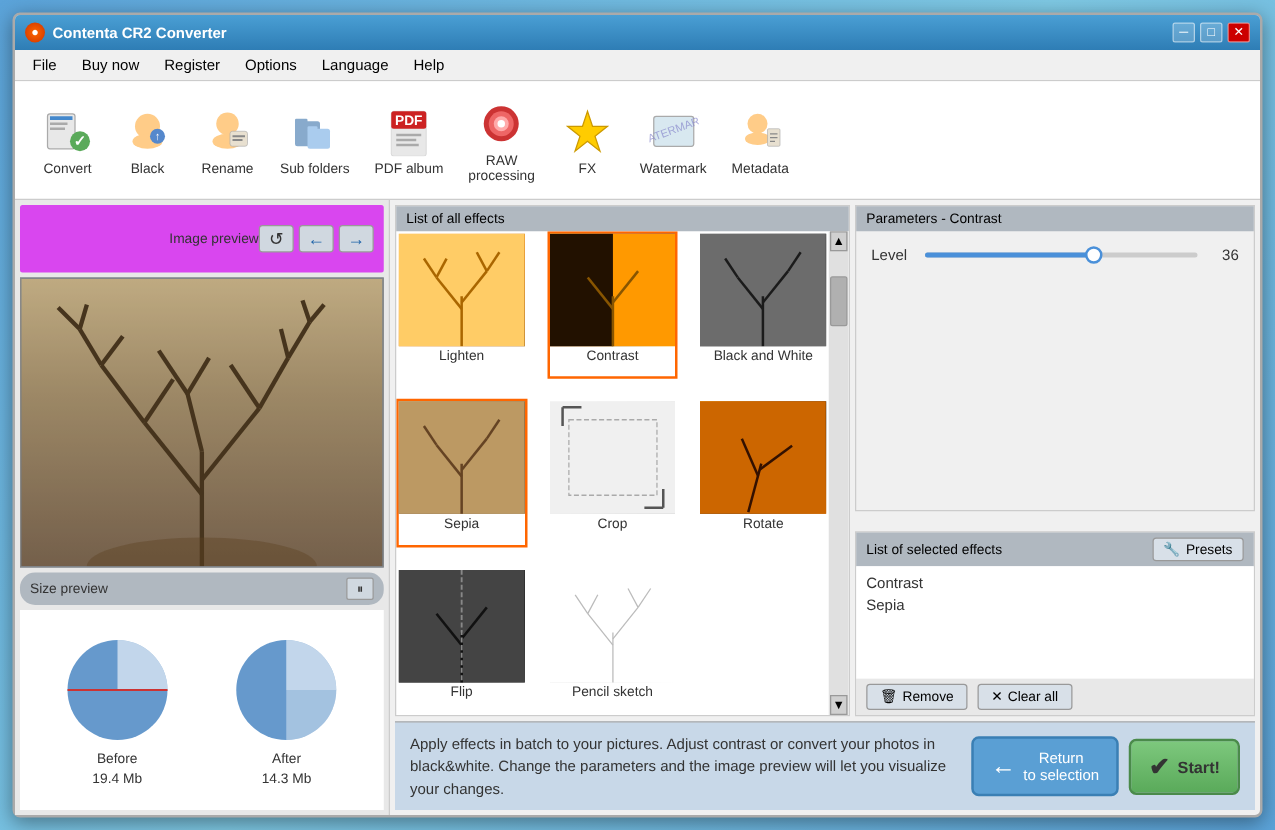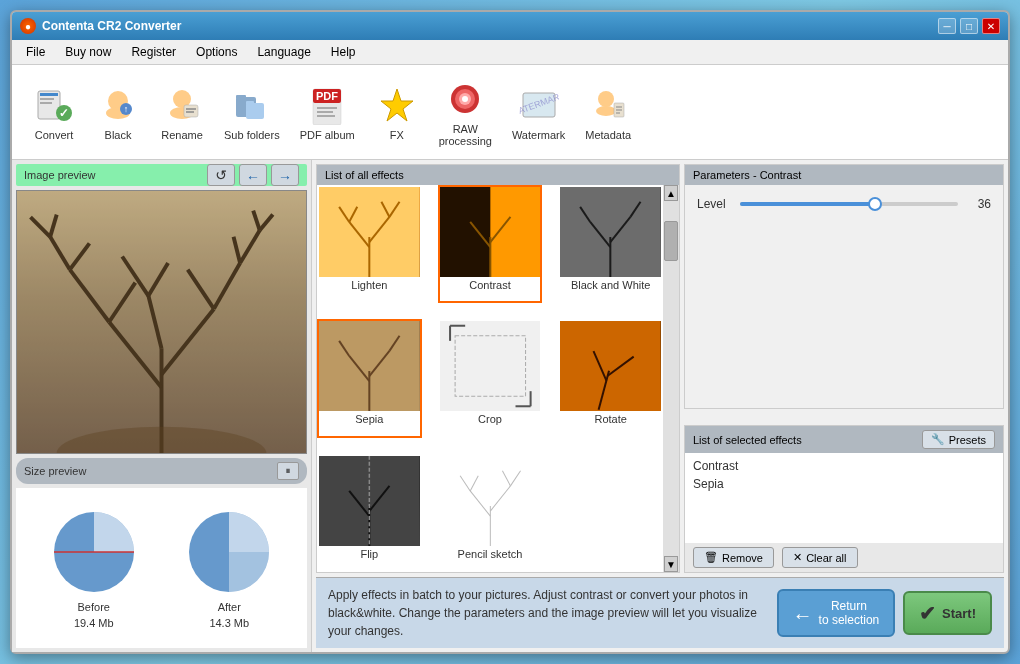--- a/index.html
+++ b/index.html
@@ -119,28 +119,28 @@
     .left-panel {
       width: 300px;
       background: #e8e8e8;
       border-right: 1px solid #ccc;
       display: flex;
       flex-direction: column;
       padding: 4px;
       gap: 4px;
     }
     .panel-header {
-      background: #86efac;
-      padding: 0 8px;
+      background: #d946ef;
+      padding: 16px 8px;
       font-size: 11px;
       color: #333;
       border-radius: 2px;
       display: flex;
       align-items: center;
-      justify-content: space-between;
+      justify-content: flex-end;
     }
     .preview-controls {
       display: flex;
       gap: 4px;
     }
     .preview-btn {
       width: 28px;
       height: 22px;
       background: #d0d8e0;
       border: 1px solid #999;
@@ -553,37 +553,37 @@
           <rect x="10" y="26" width="16" height="2" fill="#aaa"></rect>
           <rect x="10" y="30" width="18" height="2" fill="#aaa"></rect>
         </svg>
       </div>
       <span class="toolbar-label">PDF album</span>
     </div>
 
     <div class="toolbar-btn">
       <div class="toolbar-icon">
         <svg width="40" height="40" viewBox="0 0 40 40">
-          <polygon points="20,4 24,16 36,16 26,24 30,36 20,28 10,36 14,24 4,16 16,16" fill="#ffcc00" stroke="#cc9900" stroke-width="1"></polygon>
-        </svg>
-      </div>
-      <span class="toolbar-label">FX</span>
-    </div>
-
-    <div class="toolbar-btn">
-      <div class="toolbar-icon">
-        <svg width="40" height="40" viewBox="0 0 40 40">
           <circle cx="20" cy="20" r="14" fill="#cc3333"></circle>
           <circle cx="20" cy="20" r="10" fill="#ee6666"></circle>
           <circle cx="20" cy="20" r="6" fill="#ffaaaa"></circle>
           <circle cx="20" cy="20" r="3" fill="white"></circle>
         </svg>
       </div>
       <span class="toolbar-label" style="white-space:pre-line; text-align:center;">RAW
 processing</span>
+    </div>
+
+    <div class="toolbar-btn">
+      <div class="toolbar-icon">
+        <svg width="40" height="40" viewBox="0 0 40 40">
+          <polygon points="20,4 24,16 36,16 26,24 30,36 20,28 10,36 14,24 4,16 16,16" fill="#ffcc00" stroke="#cc9900" stroke-width="1"></polygon>
+        </svg>
+      </div>
+      <span class="toolbar-label">FX</span>
     </div>
 
     <div class="toolbar-btn">
       <div class="toolbar-icon">
         <svg width="40" height="40" viewBox="0 0 40 40">
           <rect x="4" y="8" width="32" height="24" rx="2" fill="#d8e8f0" stroke="#aaa" stroke-width="1"></rect>
           <text x="20" y="22" text-anchor="middle" font-size="9" fill="#8888cc" opacity="0.7" transform="rotate(-20,20,22)">WATERMARK</text>
         </svg>
       </div>
       <span class="toolbar-label">Watermark</span>

